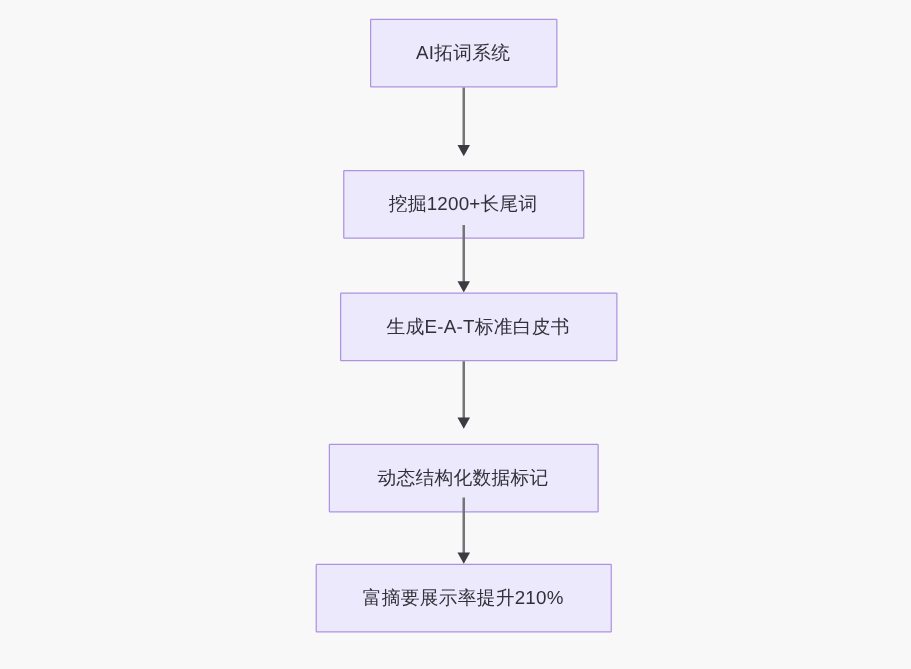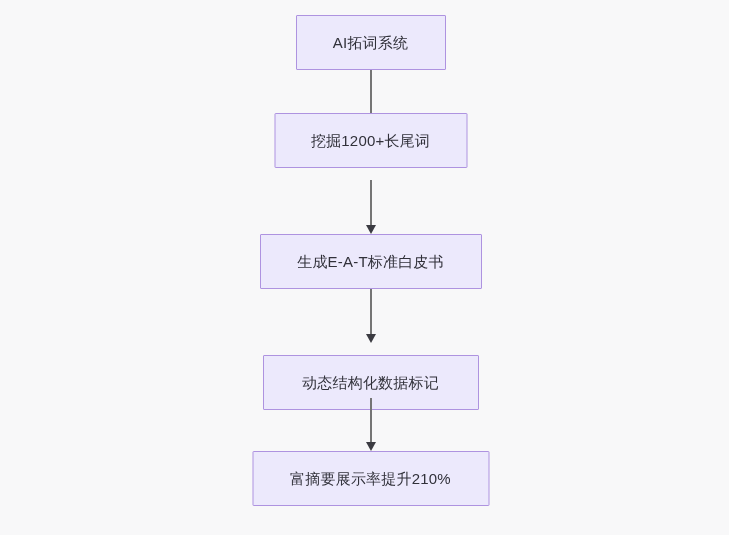--- a/index.html
+++ b/index.html
@@ -39,22 +39,22 @@
     font-size: 15px;
     line-height: 1;
     color: #31313a;
     letter-spacing: 0.2px;
     white-space: nowrap;
     font-weight: 400;
   }
 
   
   .node-1 { width: 150px; top: 15px;  margin-left: 0px; }
-  .node-2 { width: 193px; top: 113px; margin-left: 0px; }
-  .node-3 { width: 222px; top: 234px; margin-left: 0px; }
+  .node-2 { width: 193px; top: 136px; margin-left: 0px; }
+  .node-3 { width: 222px; top: 234px; margin-left: 12px; }
   .node-4 { width: 216px; top: 355px; margin-left: 0px; }
   .node-5 { width: 237px; top: 451px; margin-left: 0px; text-align: right; }
 
   
   .edge {
     position: absolute;
     left: 50%;
     transform: translateX(-50%);
     width: 12px;
   }

